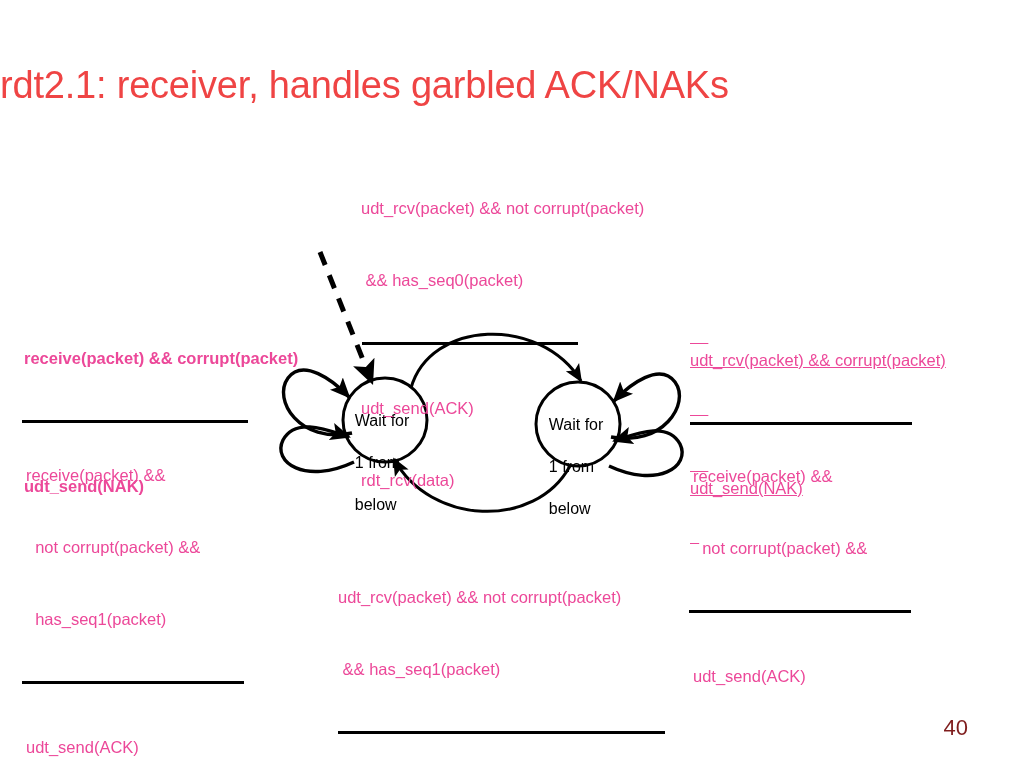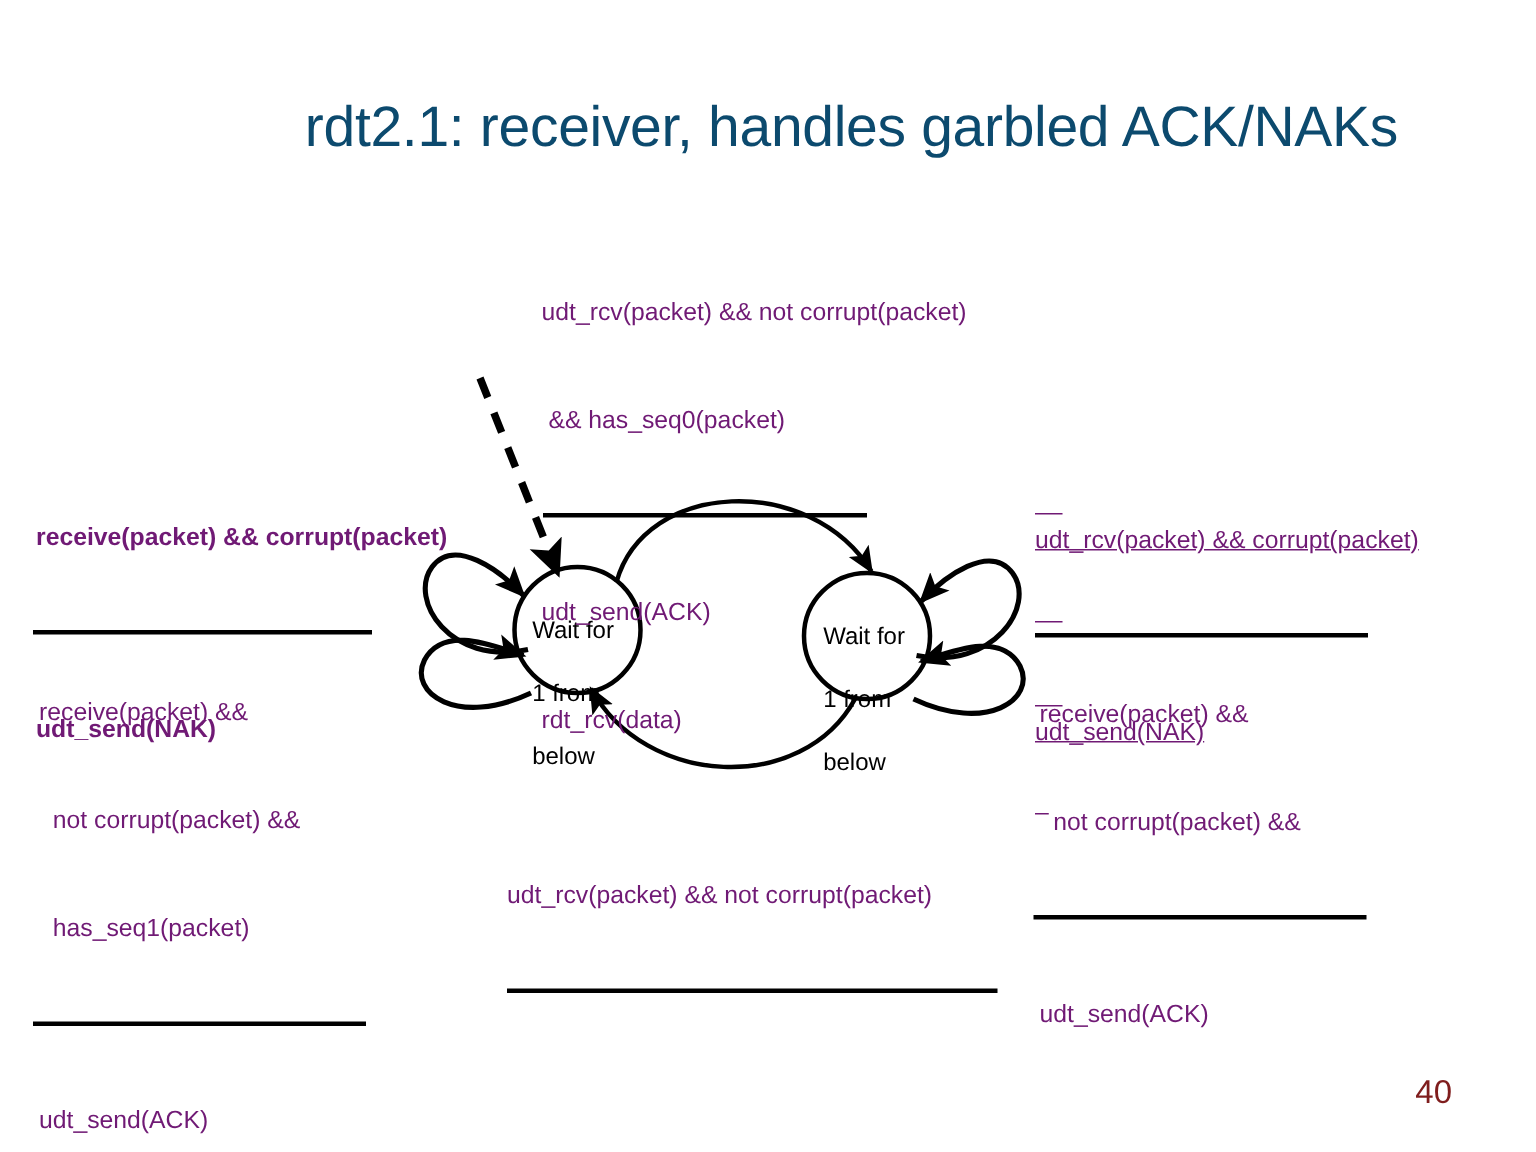--- a/index.html
+++ b/index.html
@@ -17,25 +17,25 @@
     height: 768px;
     background: #ffffff;
     overflow: hidden;
   }
   
   #slide-title {
     position: absolute;
     left: 0;
     top: 62px;
     width: 932px;
-    text-align: right;
+    text-align: left;
     font-size: 38px;
     line-height: 46px;
     font-weight: 400;
-    color: #0c4a6e;
+    color: #ef4444;
     letter-spacing: -0.2px;
     white-space: pre;
   }
   
   #diagram-svg {
     position: absolute;
     left: 0;
     top: 0;
     width: 1024px;
     height: 768px;
@@ -51,21 +51,21 @@
     pointer-events: none;
   }
   #state-0-label { left: 337px; top: 389px; width: 96px; }
   #state-1-label { left: 531px; top: 393px; width: 96px; }
 
   
   .trans-label {
     position: absolute;
     font-size: 16.5px;
     line-height: 24px;
-    color: #701a75;
+    color: #ec4899;
     white-space: pre;
   }
   .trans-label .cond,
   .trans-label .act {
     display: block;
     white-space: pre;
   }
   .trans-rule {
     display: block;
     border-bottom: 3px solid #000000;
@@ -179,20 +179,21 @@
 
   <div class="trans-label" id="label-right-bottom">
     <span class="cond">receive(packet) &amp;&amp;</span>
     <span class="cond">  not corrupt(packet) &amp;&amp;</span>
     <span class="trans-rule"></span>
     <span class="act">udt_send(ACK)</span>
   </div>
 
   <div class="trans-label" id="label-bottom">
     <span class="cond">udt_rcv(packet) &amp;&amp; not corrupt(packet)</span>
+    <span class="cond"> &amp;&amp; has_seq1(packet)</span>
     <span class="trans-rule"></span>
     
     
   </div>
 
   <div id="page-number">40</div>
 
 </div>
 
 </body></html>

